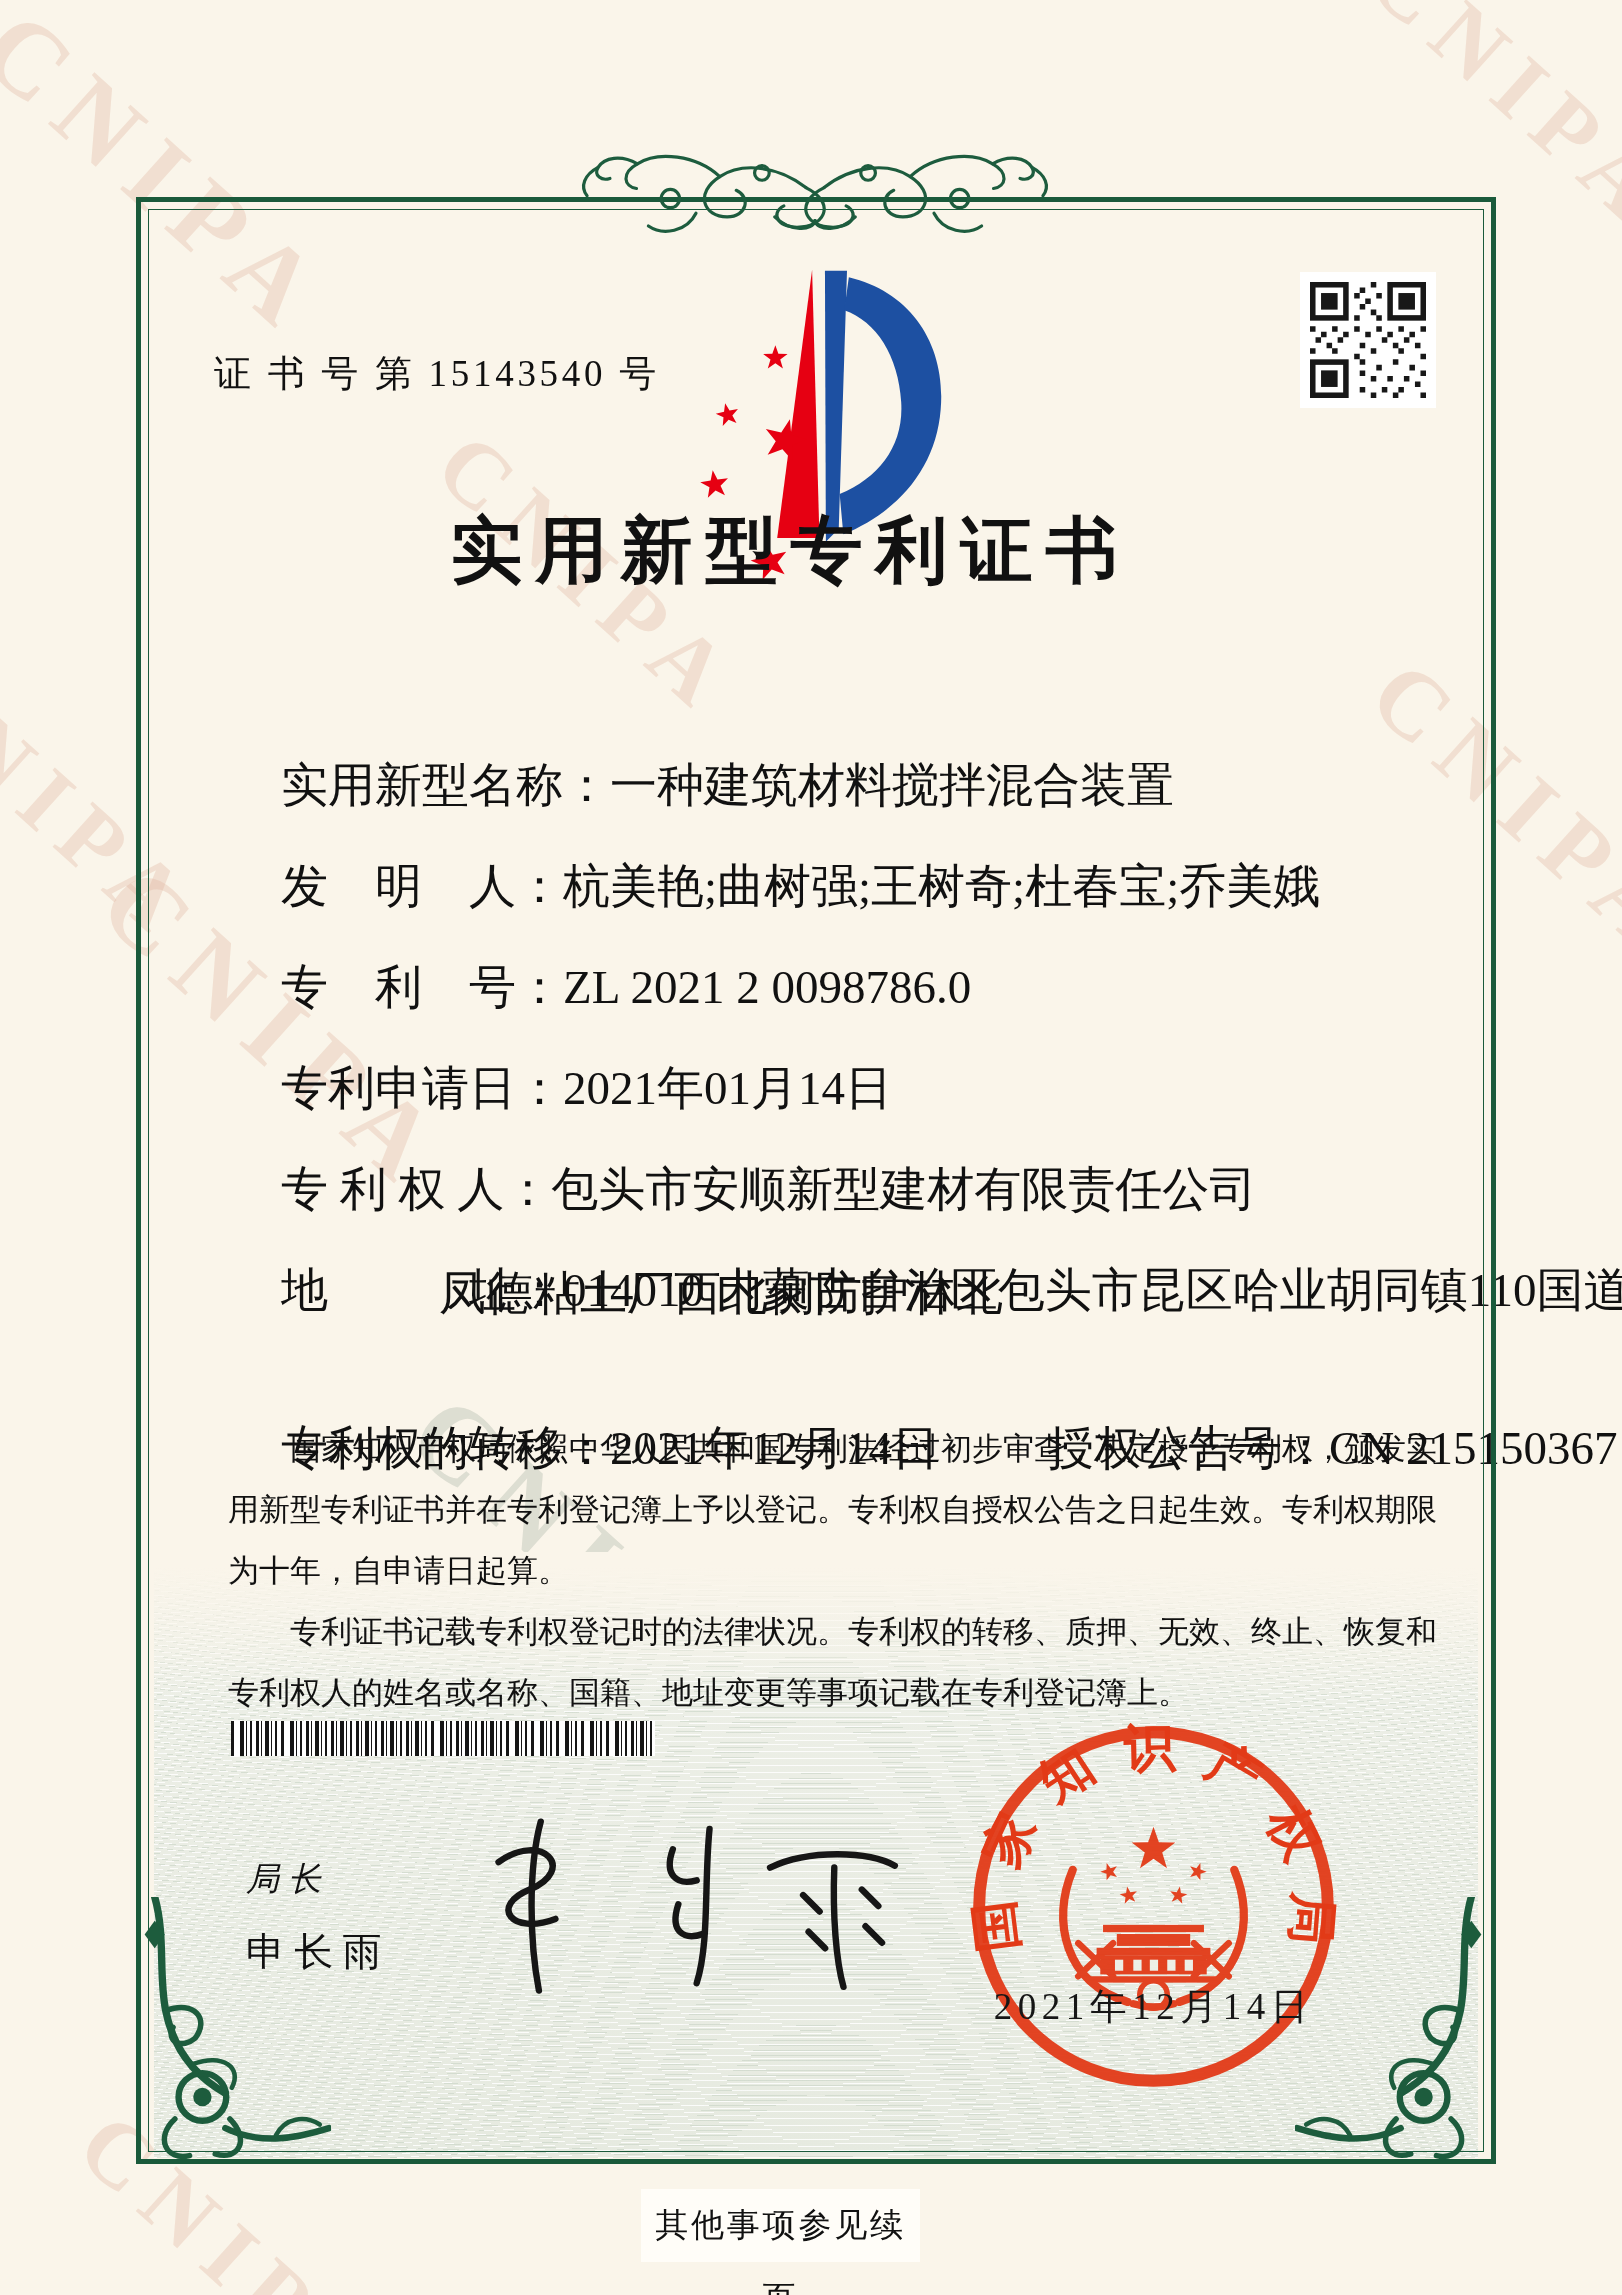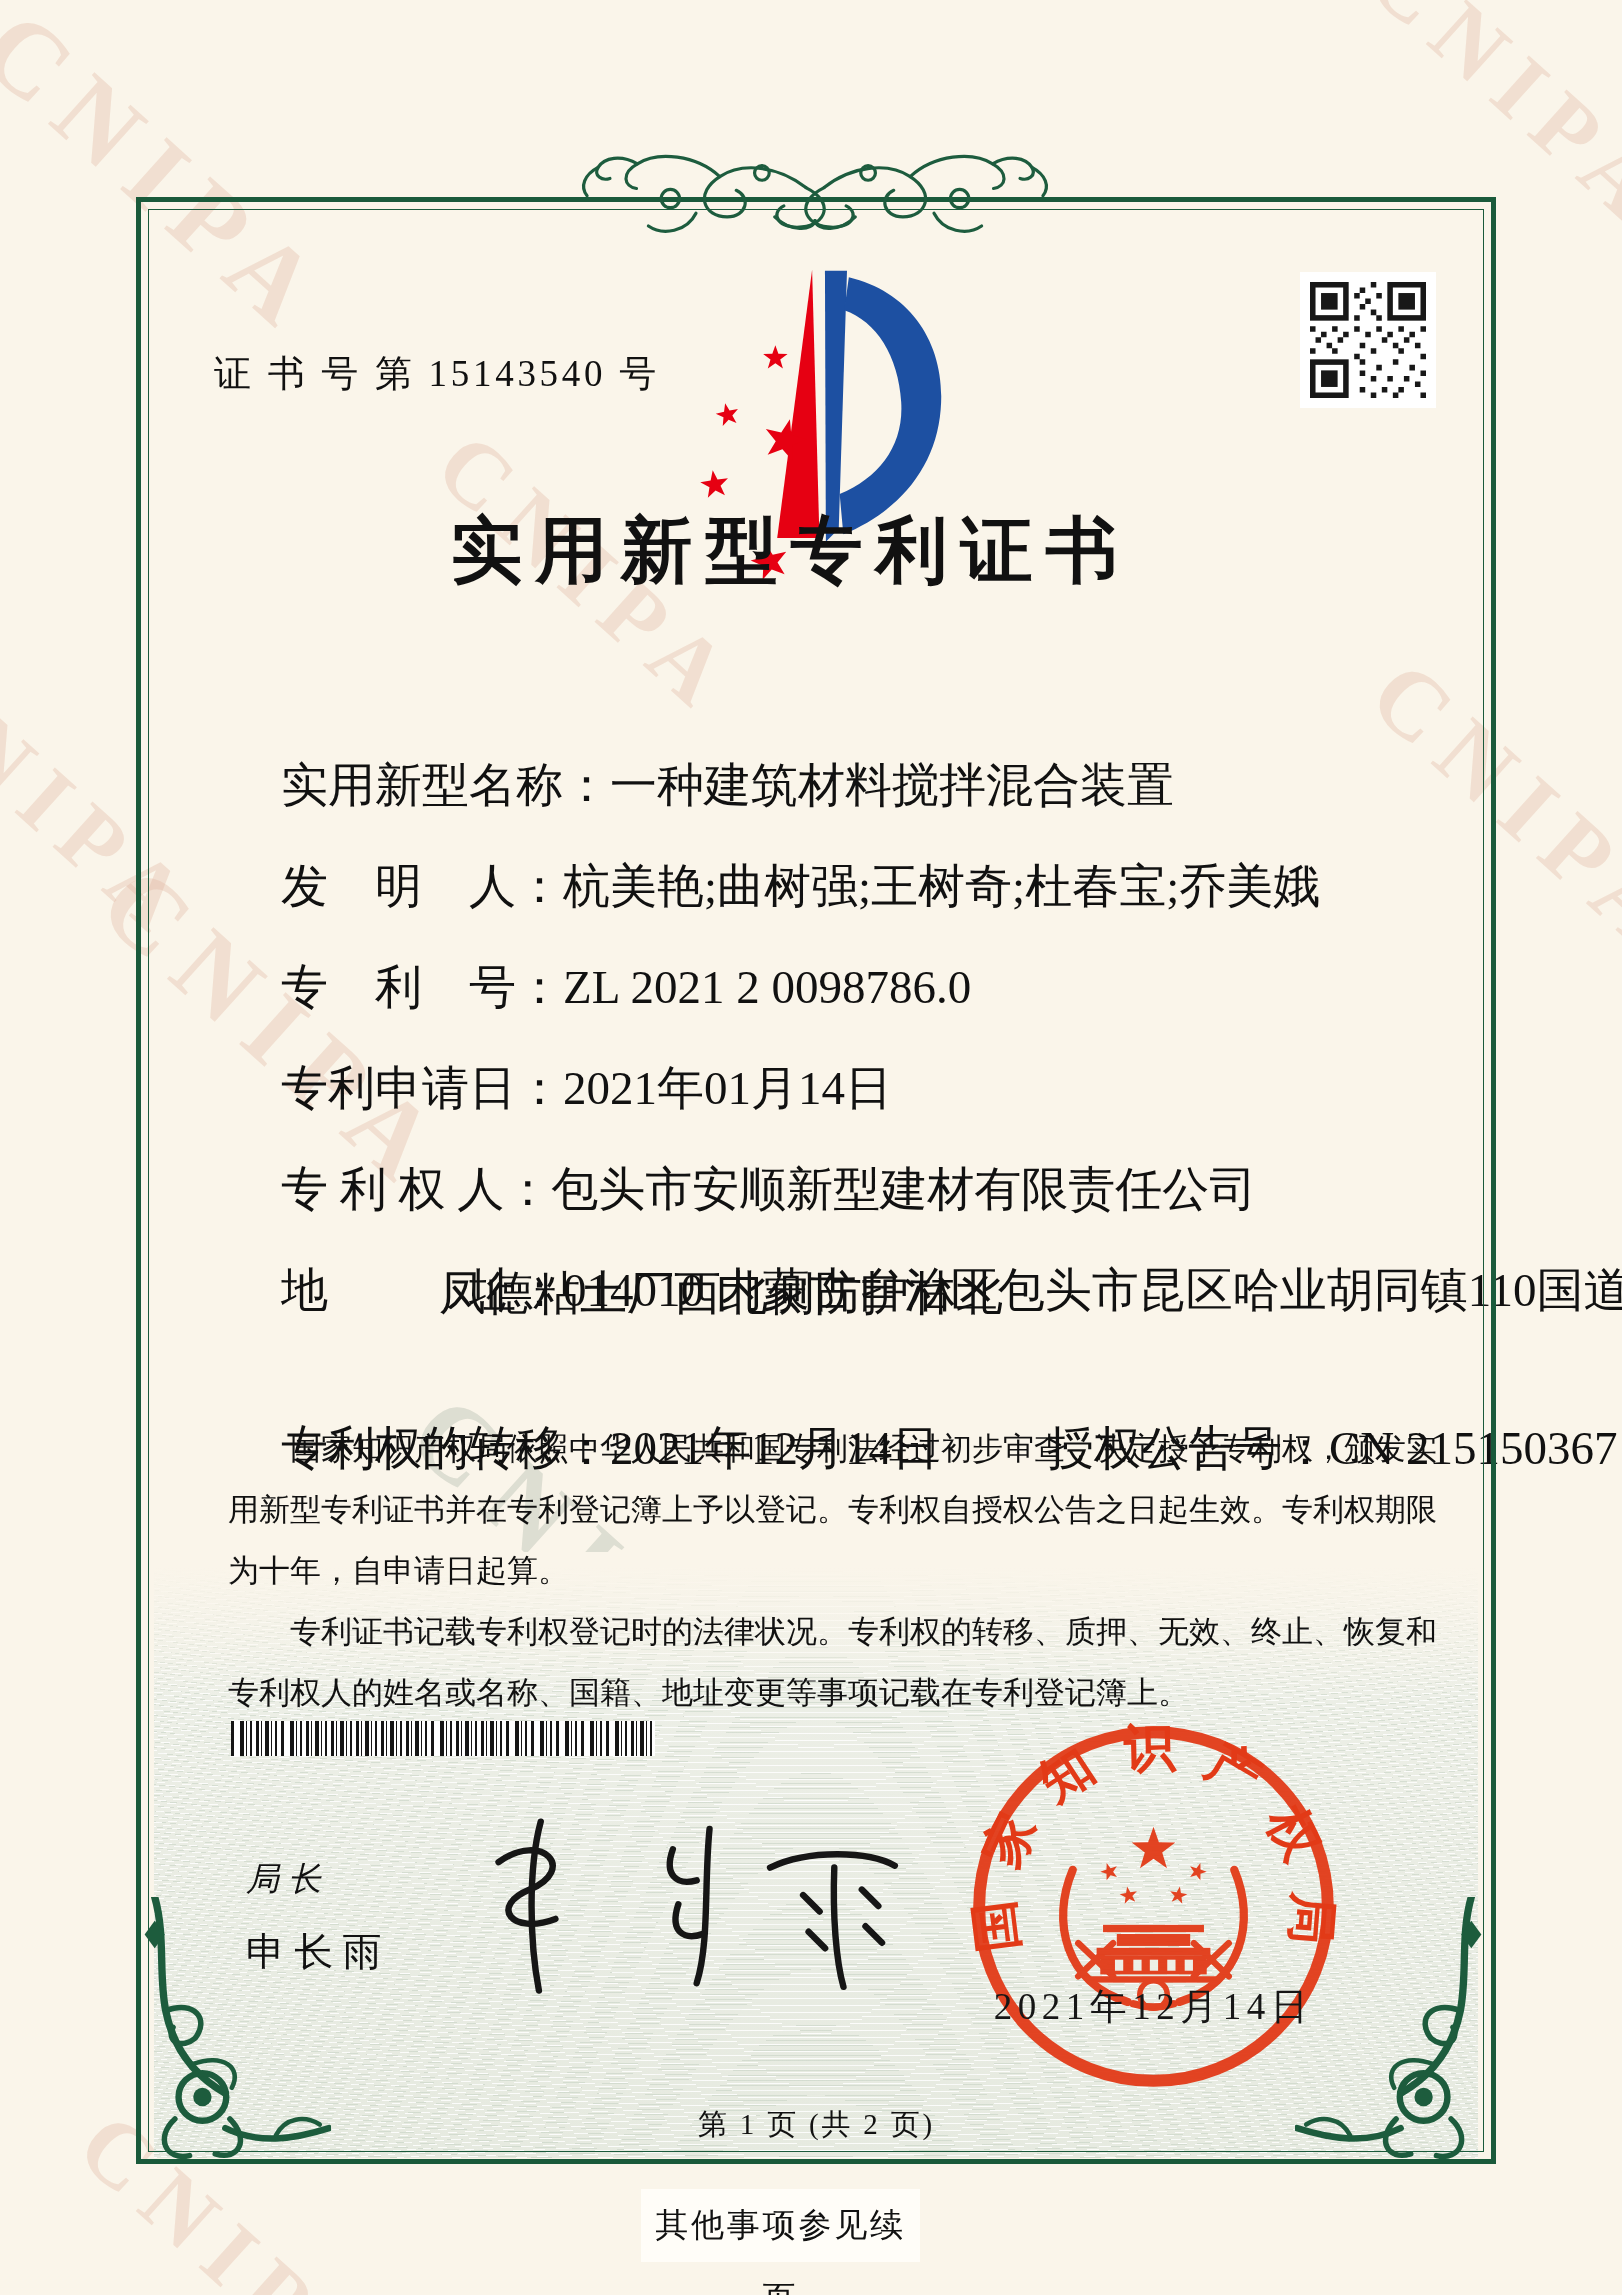--- a/index.html
+++ b/index.html
@@ -219,21 +219,20 @@
         <path d="M -28 104 C -96 84 -112 16 -88 -40" stroke-width="9"></path>
         <path d="M 28 104 C 96 84 112 16 88 -40" stroke-width="9"></path>
         <path d="M -82 40 L -44 76 M -44 40 L -82 76" stroke-width="7"></path>
         <path d="M 82 40 L 44 76 M 44 40 L 82 76" stroke-width="7"></path>
         <path d="M -22 106 Q 0 113 22 106" stroke-width="8"></path>
       </g>
     </g>
   </svg>
   <div class="seal-date">2021年12月14日</div>
 
-  <div class="page-footer">第 1 页 (共 2 页)</div>
 
   <div class="frame-outer">
     <div class="frame-inner"></div>
   </div>
 
   <svg class="ornament drg" width="514" height="119" viewBox="0 0 560 130">
     <g fill="none" stroke="#1d5c3e" stroke-width="3.5" stroke-linecap="round">
       <g id="halfdrg">
         <path d="M270 64 C240 40 200 36 176 52 C148 70 158 96 184 96 C206 96 210 74 194 67"></path>
         <path d="M176 52 C150 28 108 24 86 38 C68 48 71 63 85 65"></path>

